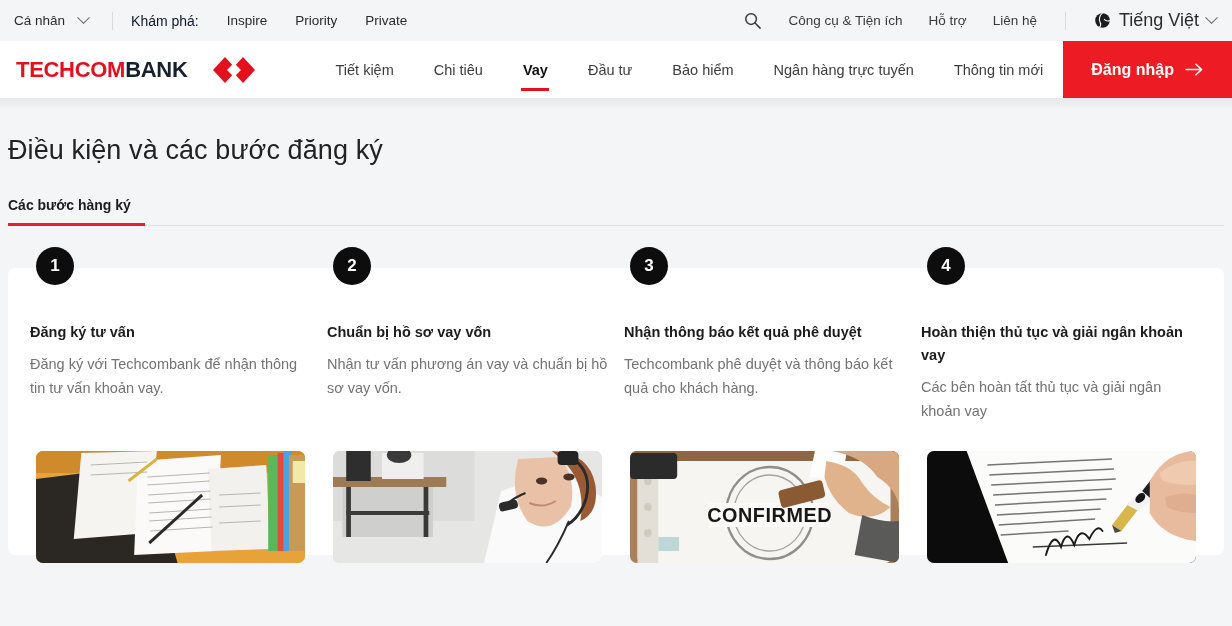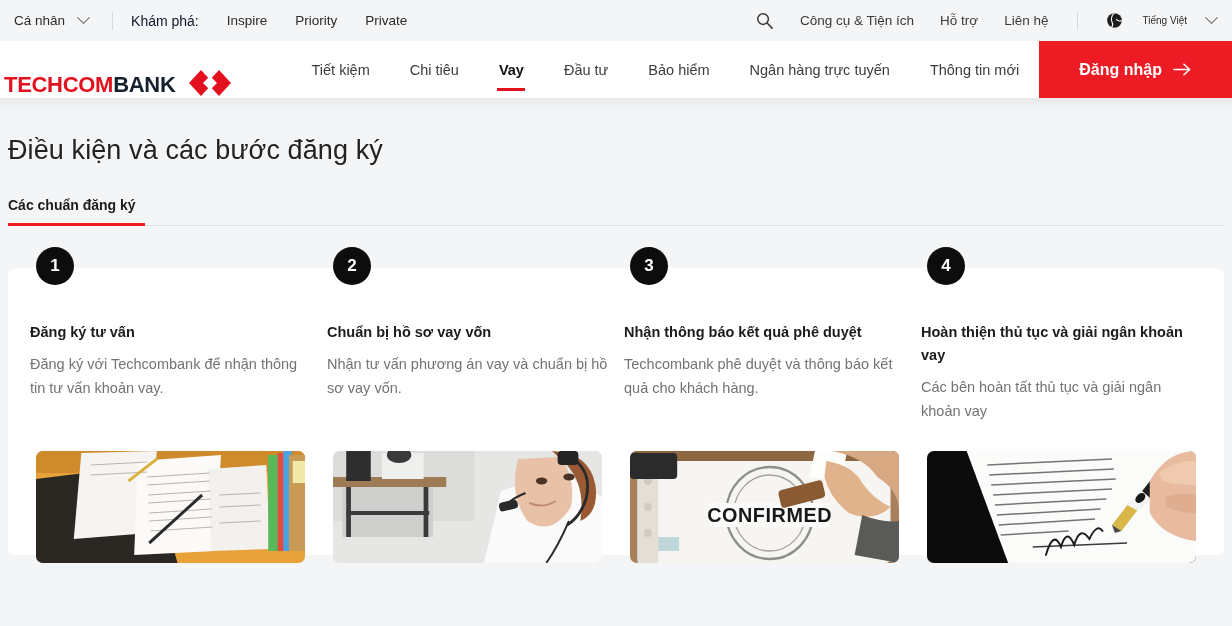--- a/index.html
+++ b/index.html
@@ -33,37 +33,37 @@
   }
   .vdiv { width: 1px; height: 18px; background: #d8dade; margin: 0 18px; }
   .explore-label { color: #0f172a; margin-right: 28px; font-size: 14px; }
   .explore-links { display: flex; gap: 28px; }
   .explore-links a { color: #2b2b2b; text-decoration: none; font-size: 13.5px; cursor: pointer; }
   .spacer { flex: 1 1 auto; }
   .util-right { display: flex; align-items: center; gap: 26px; }
   .util-right a { color: #3a3a3a; text-decoration: none; font-size: 13.5px; cursor: pointer; white-space: nowrap; }
   .search-ico { width: 19px; height: 19px; display: block; cursor: pointer; }
   .lang {
-    display: flex; align-items: center; gap: 20px;
-    cursor: pointer; color: #2b2b2b; font-size: 10px;
+    display: flex; align-items: center; gap: 8px;
+    cursor: pointer; color: #2b2b2b; font-size: 18px;
   }
   .globe { width: 17px; height: 17px; display: block; }
 
   
   .mainnav {
     height: 57px;
     background: #ffffff;
     display: flex;
     align-items: stretch;
     position: relative;
     z-index: 5;
   }
   .logo-wrap {
-    display: flex; align-items: flex-end; gap: 12px;
-    padding-left: 4px; padding-right: 10px;
+    display: flex; align-items: center; gap: 24px;
+    padding-left: 16px; padding-right: 10px;
     cursor: pointer;
   }
   .logo-text { font-size: 22px; font-weight: 700; letter-spacing: -0.3px; }
   .logo-text .t1 { color: #e3101e; }
   .logo-text .t2 { color: #16212f; }
   .logo-mark { width: 46px; height: 30px; display: block; }
 
   .navlinks {
     flex: 1 1 auto;
     display: flex; align-items: stretch;
@@ -274,21 +274,21 @@
       </svg>
     </span>
   </div>
 </div>
 <div class="nav-shadow"></div>
 
 <div class="page">
   <h1 class="page-title">Điều kiện và các bước đăng ký</h1>
 
   <div class="tabs">
-    <span class="tab">Các chuẩn đăng ký</span>
+    <span class="tab">Các bước hàng ký</span>
     <div class="tabs-rule"></div>
     <div class="tabs-active-rule"></div>
   </div>
 
   <div class="steps-card">
 
     <div class="step">
       <div class="badge">1</div>
       <div class="step-title">Đăng ký tư vấn</div>
       <div class="step-desc">Đăng ký với Techcombank để nhận thông tin tư vấn khoản vay.</div>

